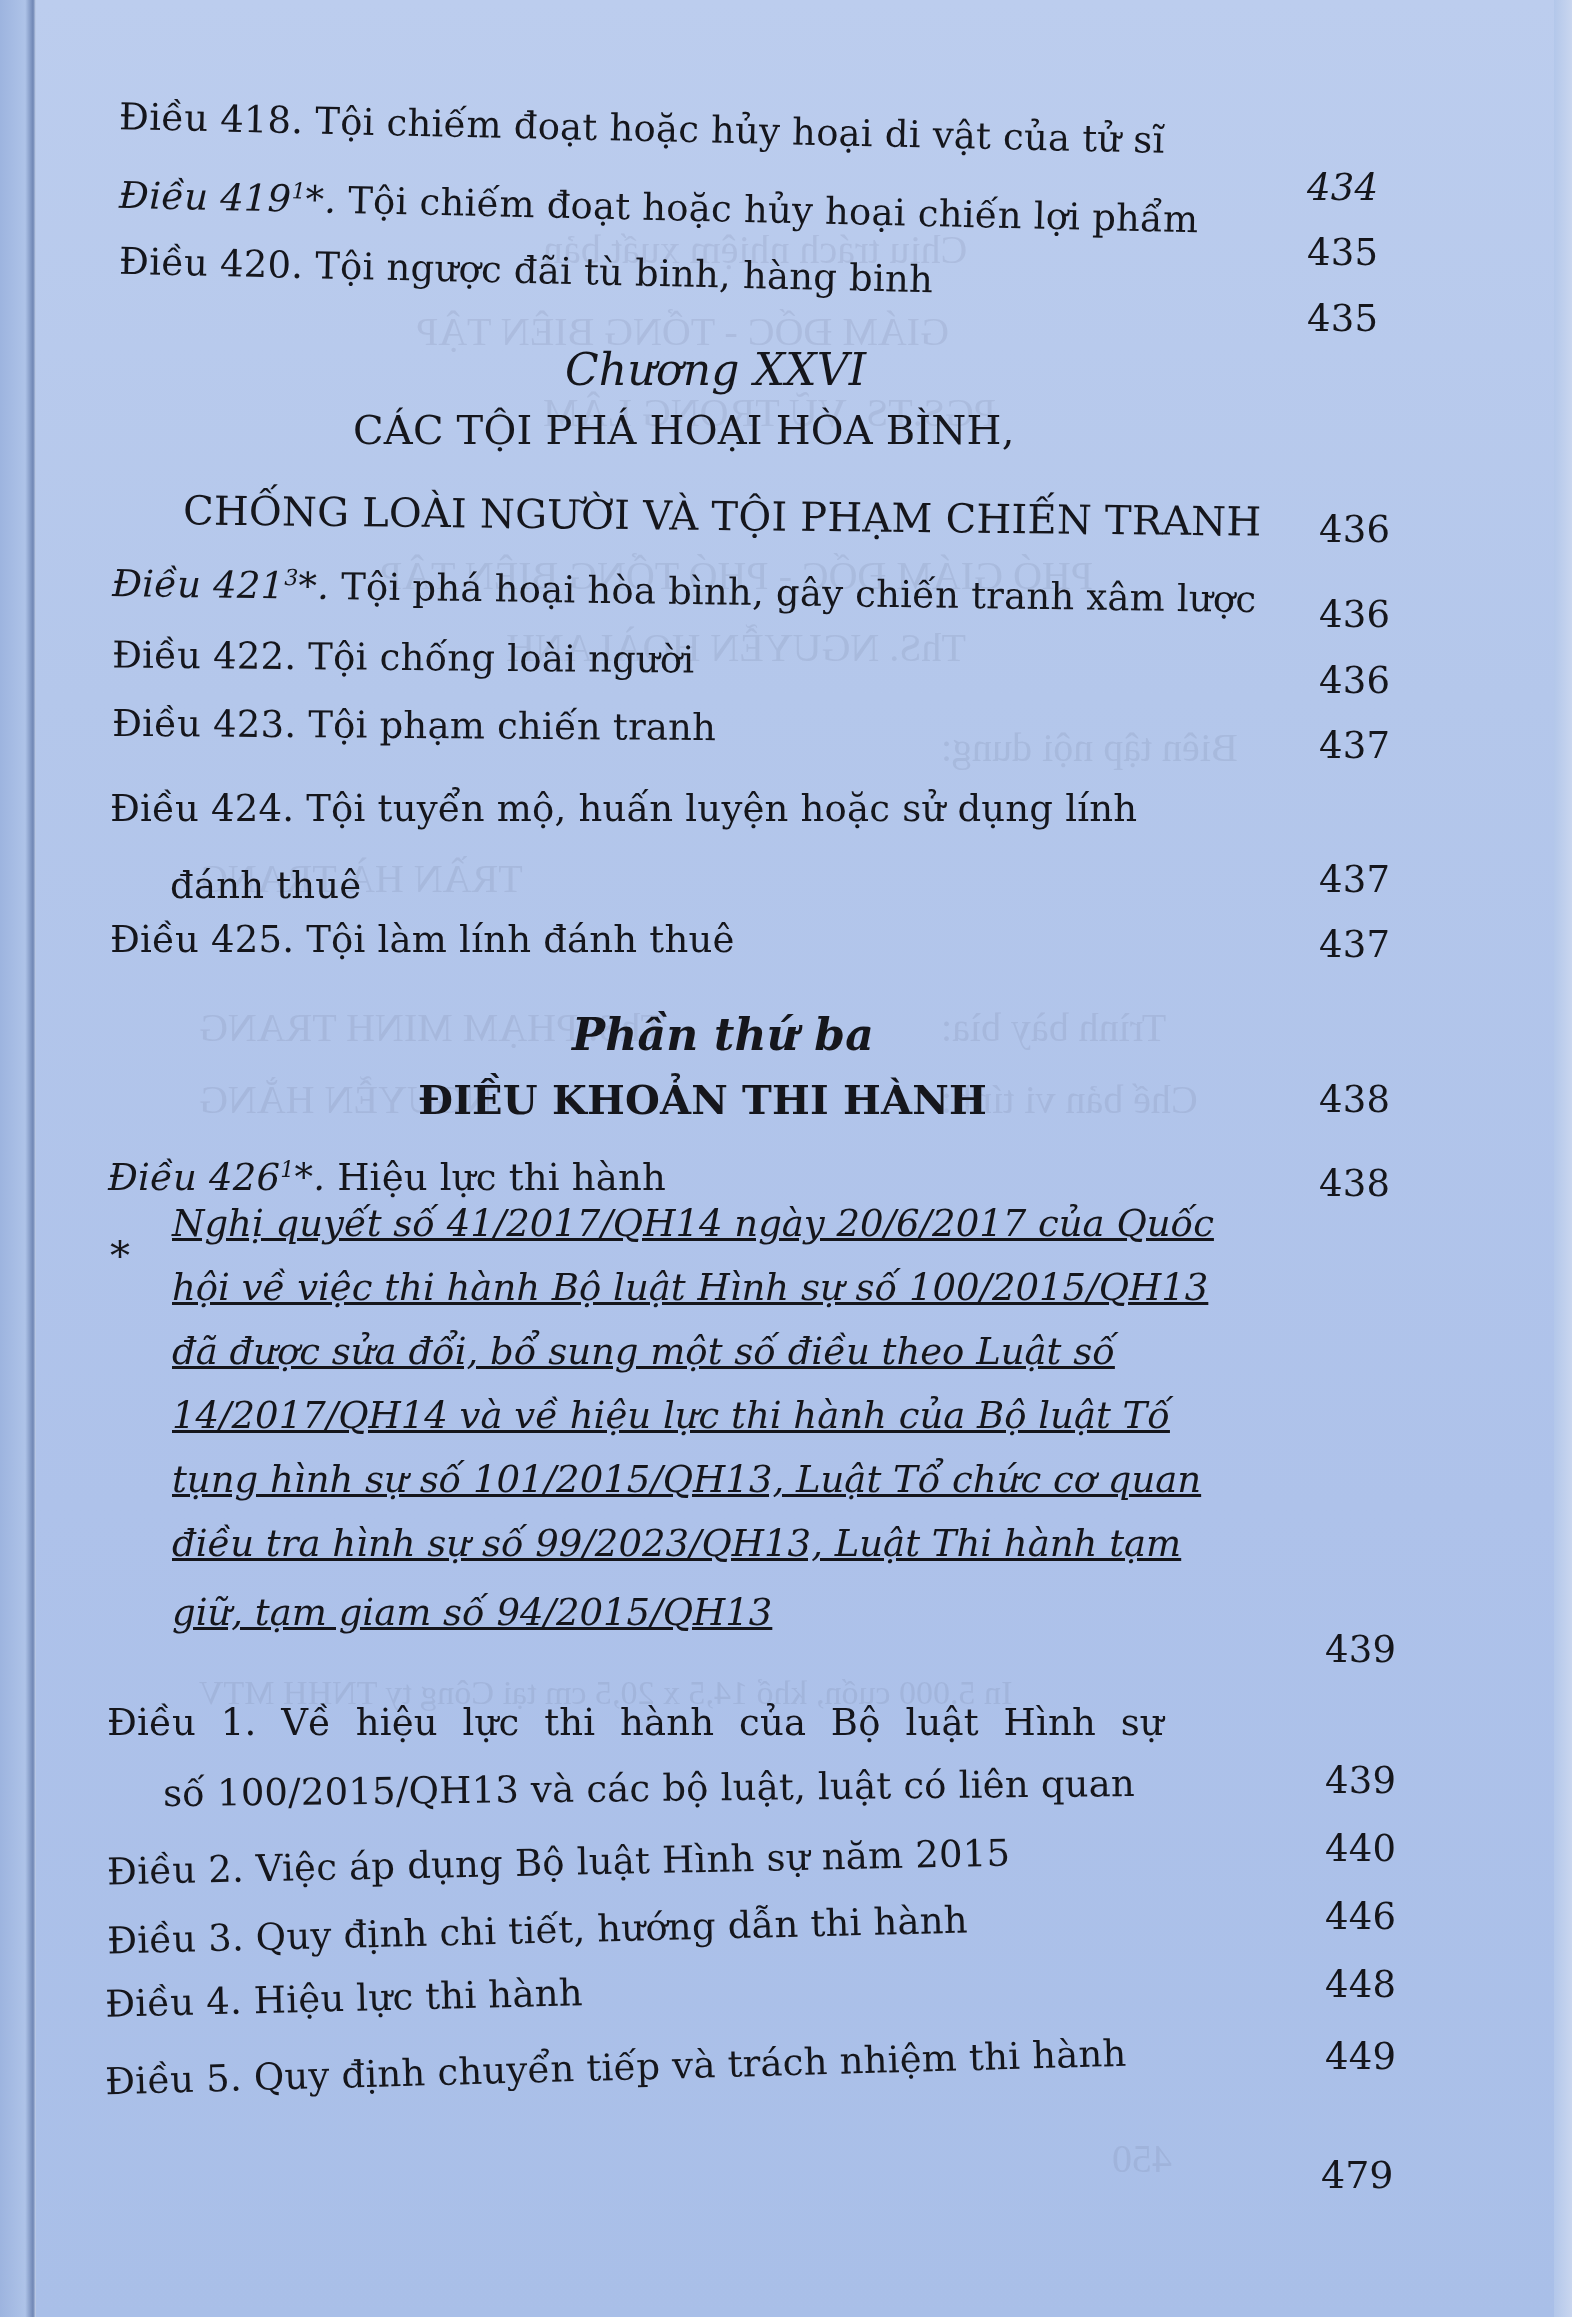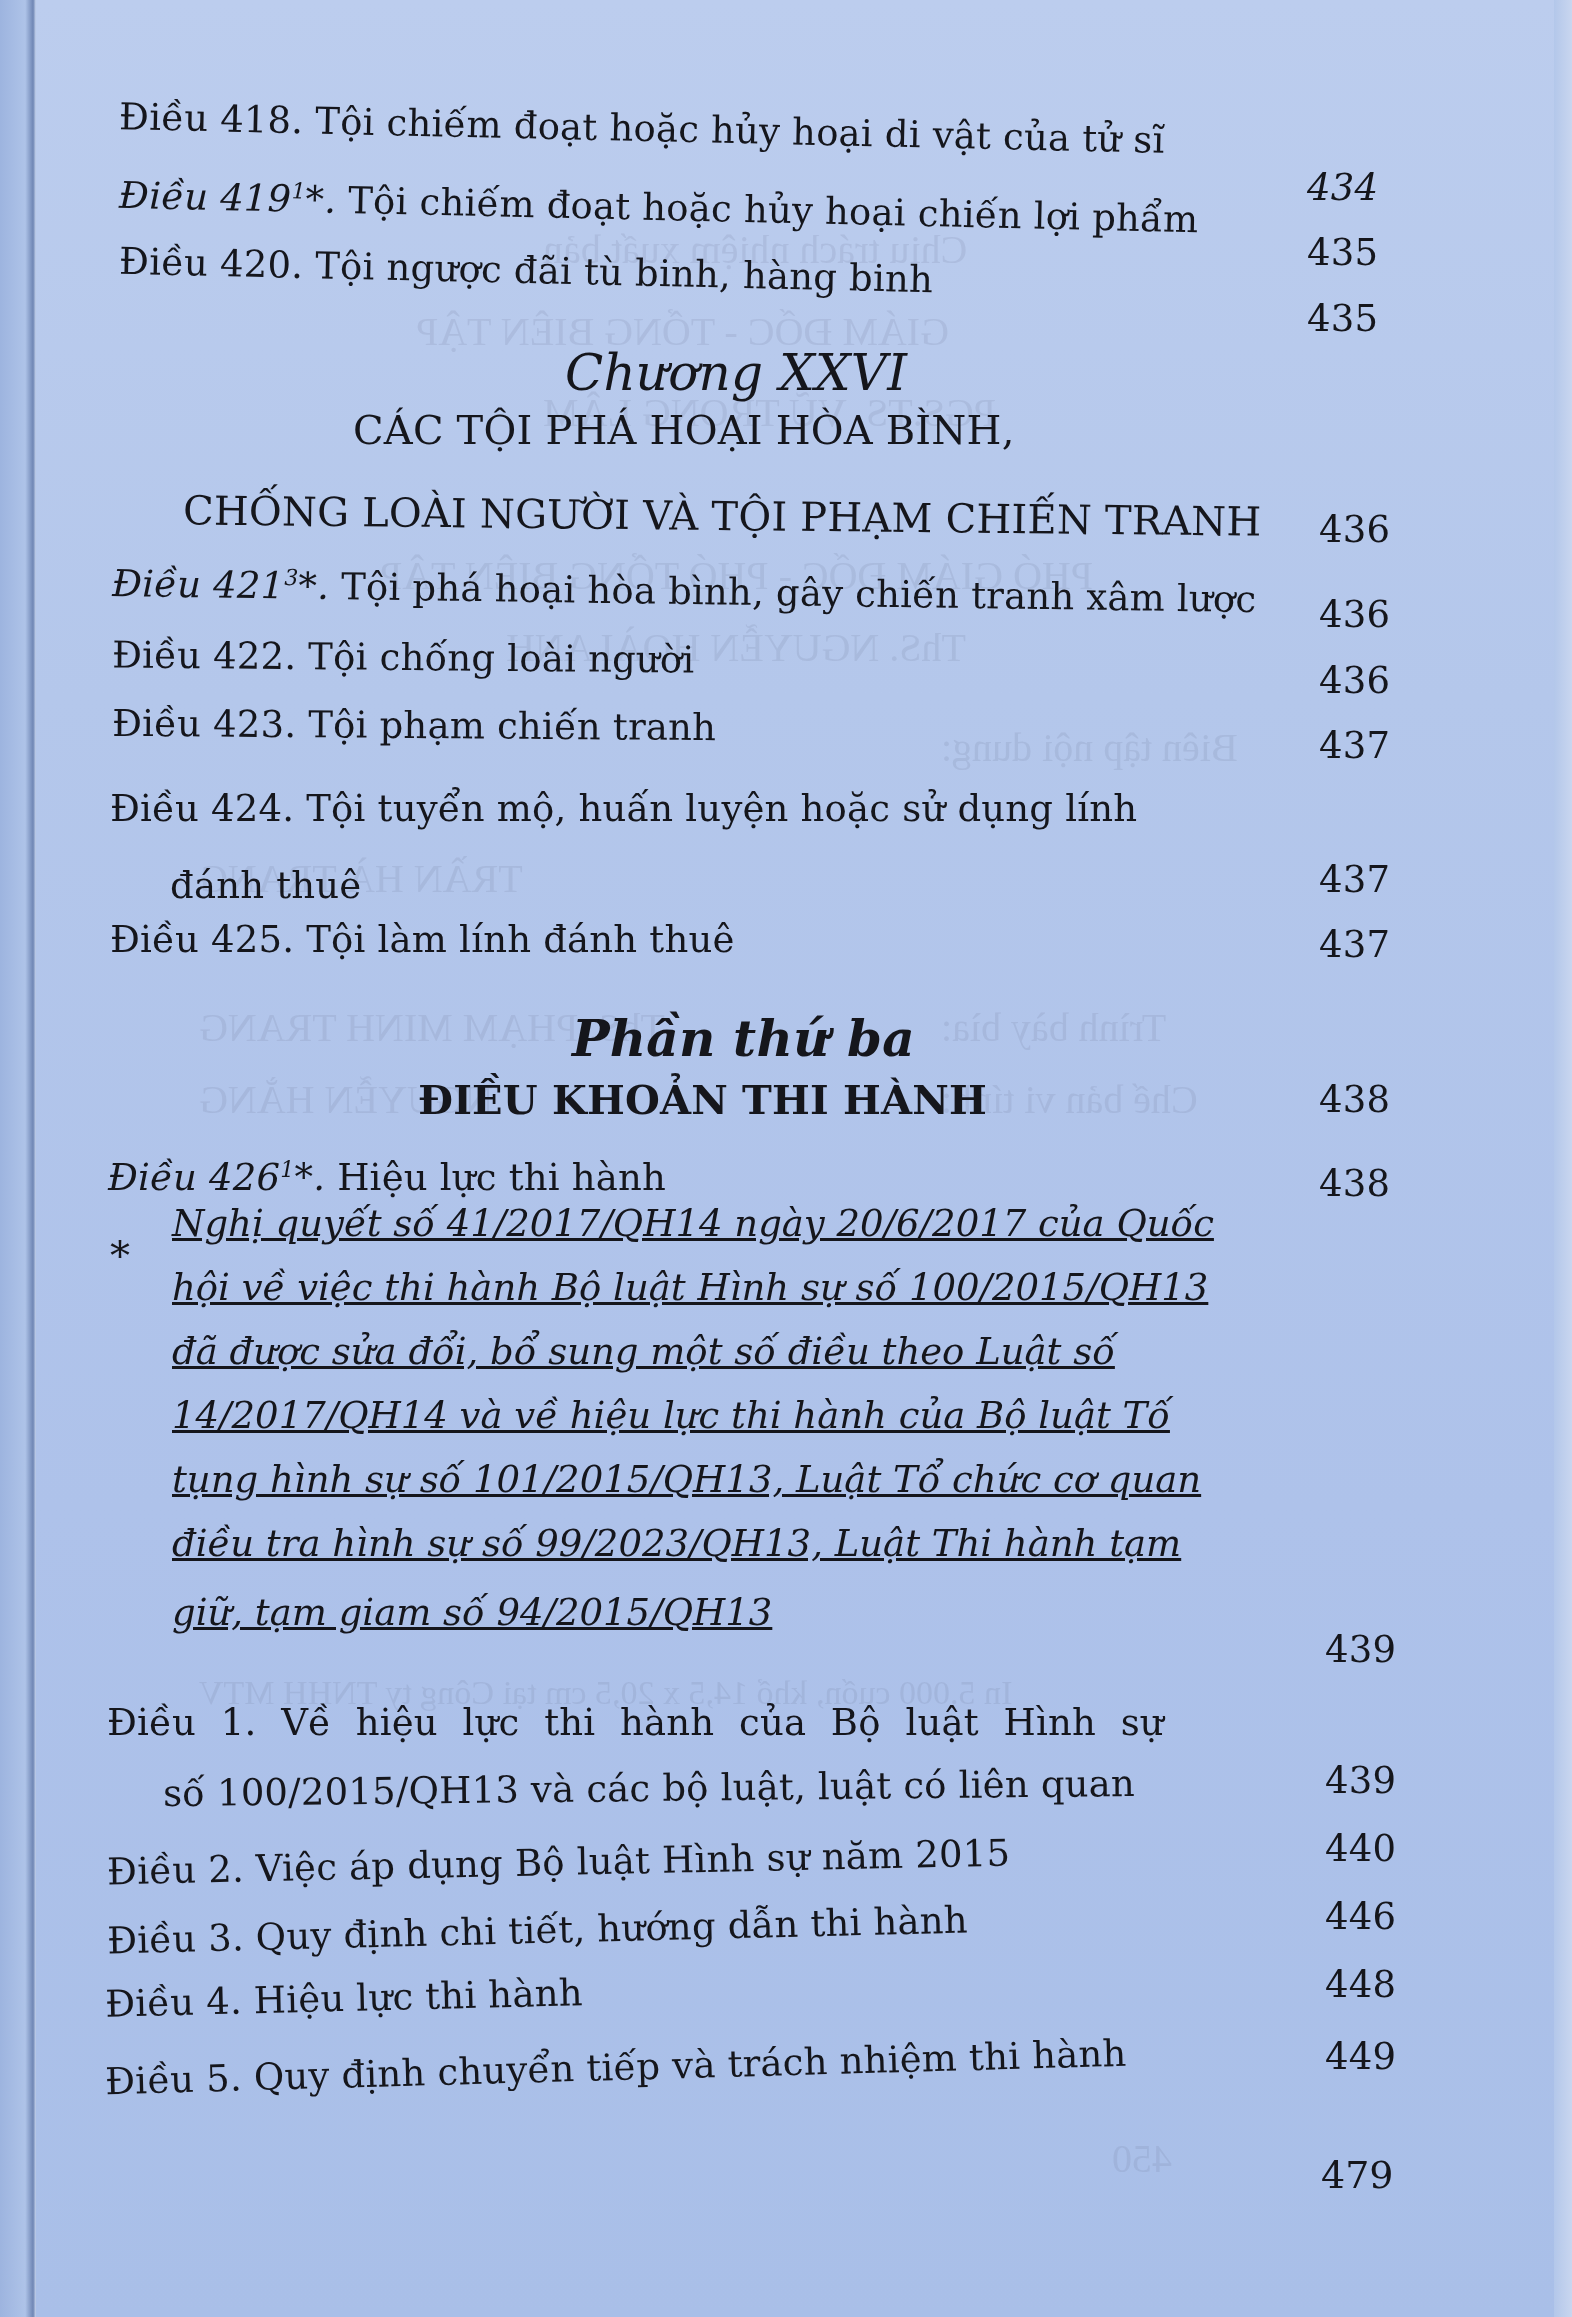--- a/index.html
+++ b/index.html
@@ -29,21 +29,21 @@
     position: absolute; left: 0; top: 0; width: 100%; height: 100%;
     color: #15161c;
   }
   .row {
     position: absolute; font-size: 37px; white-space: nowrap;
     letter-spacing: 0.2px;
   }
   .italic-lead { font-style: italic; }
   sup { font-size: 22px; }
   .center { text-align: center; }
-  .heading-italic { font-style: italic; font-size: 50px; }
+  .heading-italic { font-style: italic; font-size: 44px; }
   .heading-caps { font-size: 40px; }
   .heading-bold { font-weight: bold; }
   .note {
     position: absolute; font-style: italic; font-size: 37px; line-height: 64px;
     white-space: nowrap;
   }
   .folio { position: absolute; font-size: 38px; }
 </style>
 </head>
 <body>

